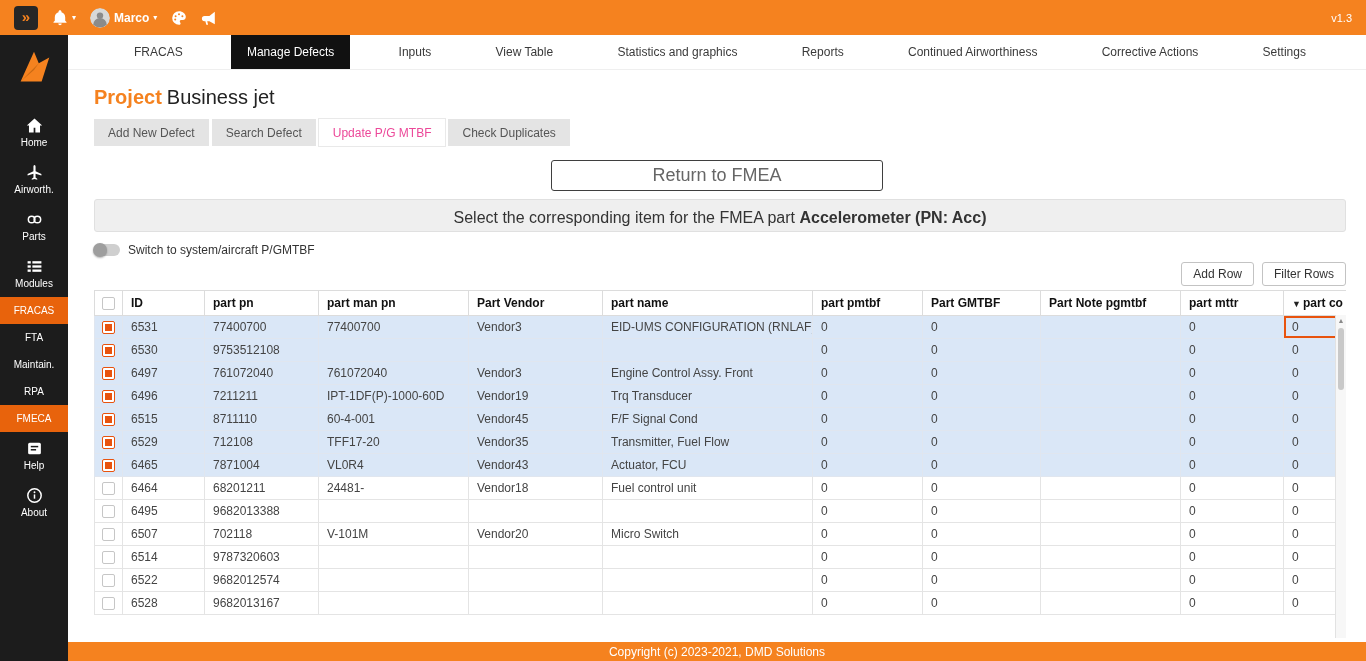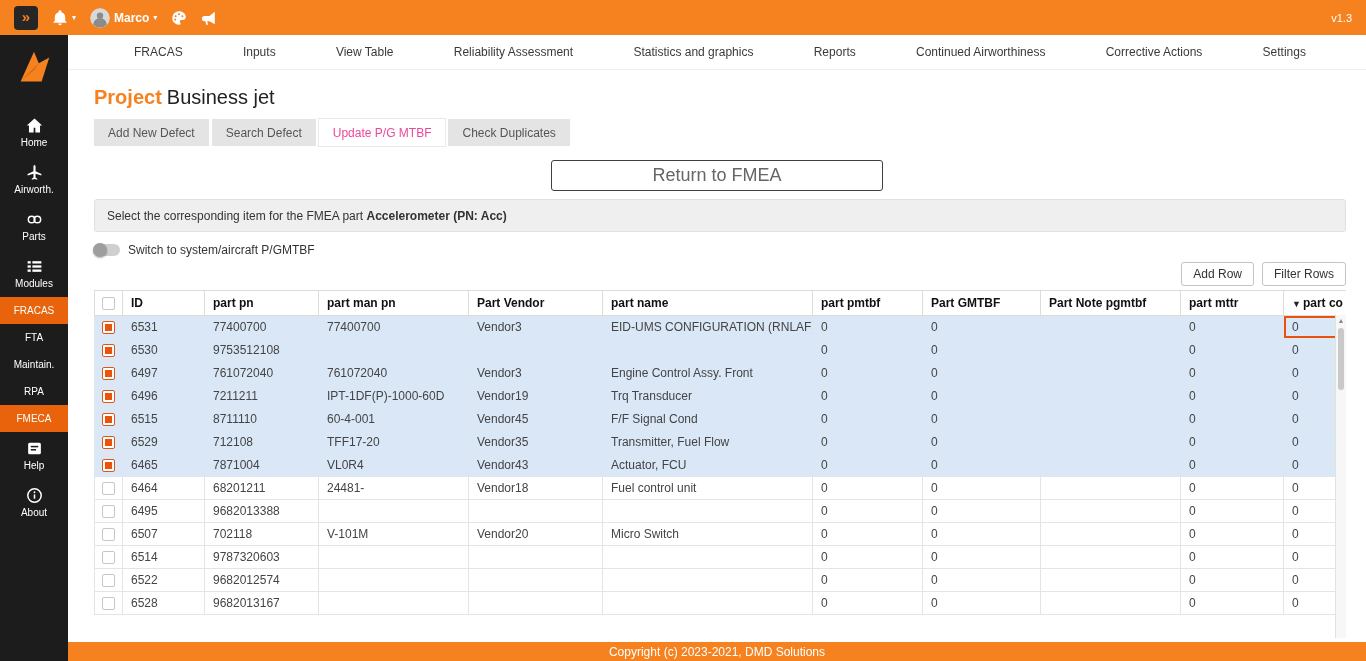--- a/index.html
+++ b/index.html
@@ -51,21 +51,21 @@
 
   .subtabs { display:flex; gap:3px; margin-left:26px; height:27px; }
   .subtab { padding:7px 14px; font-size:12px; background:#E4E4E4; color:#555; cursor:pointer; white-space:nowrap; }
   .subtab.active { background:#fff; color:#ec4899; box-shadow:0 0 0 1px #e9e9e9; }
 
   .return-row { display:flex; justify-content:center; margin-top:14px; }
   .return-btn { width:332px; height:31px; background:#fff; border:1px solid #3f3f3f; border-radius:3px;
     font-size:18px; color:#666; font-family:inherit; cursor:pointer; }
 
   .info-bar { margin:8px 20px 0 26px; background:#EFEFEF; border:1px solid #E0E0E0; border-radius:3px;
-    padding:9px 12px; font-size:12px; color:#333; height:33px; }
+    padding:9px 12px; font-size:16px; color:#333; height:33px;text-align:center; }
   .info-bar b { font-weight:bold; }
 
   .toggle-row { margin:8px 20px 0 26px; display:flex; align-items:center; gap:8px; font-size:12px; color:#333; height:20px; }
   .switch { width:26px; height:12px; background:#cfcfcf; border-radius:6px; position:relative; cursor:pointer; flex:0 0 26px; }
   .switch .knob { width:14px; height:14px; border-radius:50%; background:#9e9e9e; position:absolute;
     left:-1px; top:-1px; box-shadow:0 1px 2px rgba(0,0,0,.3); }
 
   .table-actions { display:flex; justify-content:flex-end; gap:8px; margin:2px 20px 4px 0; }
   .small-btn { padding:4px 11px; font-size:12px; background:#fff; border:1px solid #c3c3c3; border-radius:3px;
     color:#333; font-family:inherit; cursor:pointer; }
@@ -230,23 +230,23 @@
             <span class="sb-label">About</span>
           </div>
         </nav>
     </aside>
 
     <div class="main-col">
       <main class="main">
 
         <nav class="nav-tabs">
             <div class="nav-tab">FRACAS</div>
+            <div class="nav-tab active">Manage Defects</div>
             <div class="nav-tab">Inputs</div>
             <div class="nav-tab">View Table</div>
-            <div class="nav-tab">Reliability Assessment</div>
             <div class="nav-tab">Statistics and graphics</div>
             <div class="nav-tab">Reports</div>
             <div class="nav-tab">Continued Airworthiness</div>
             <div class="nav-tab">Corrective Actions</div>
             <div class="nav-tab">Settings</div>
           </nav>
 
         <h1 class="page-title"><span class="prefix">Project</span><span class="name">Business jet</span></h1>
 
         <div class="subtabs">

